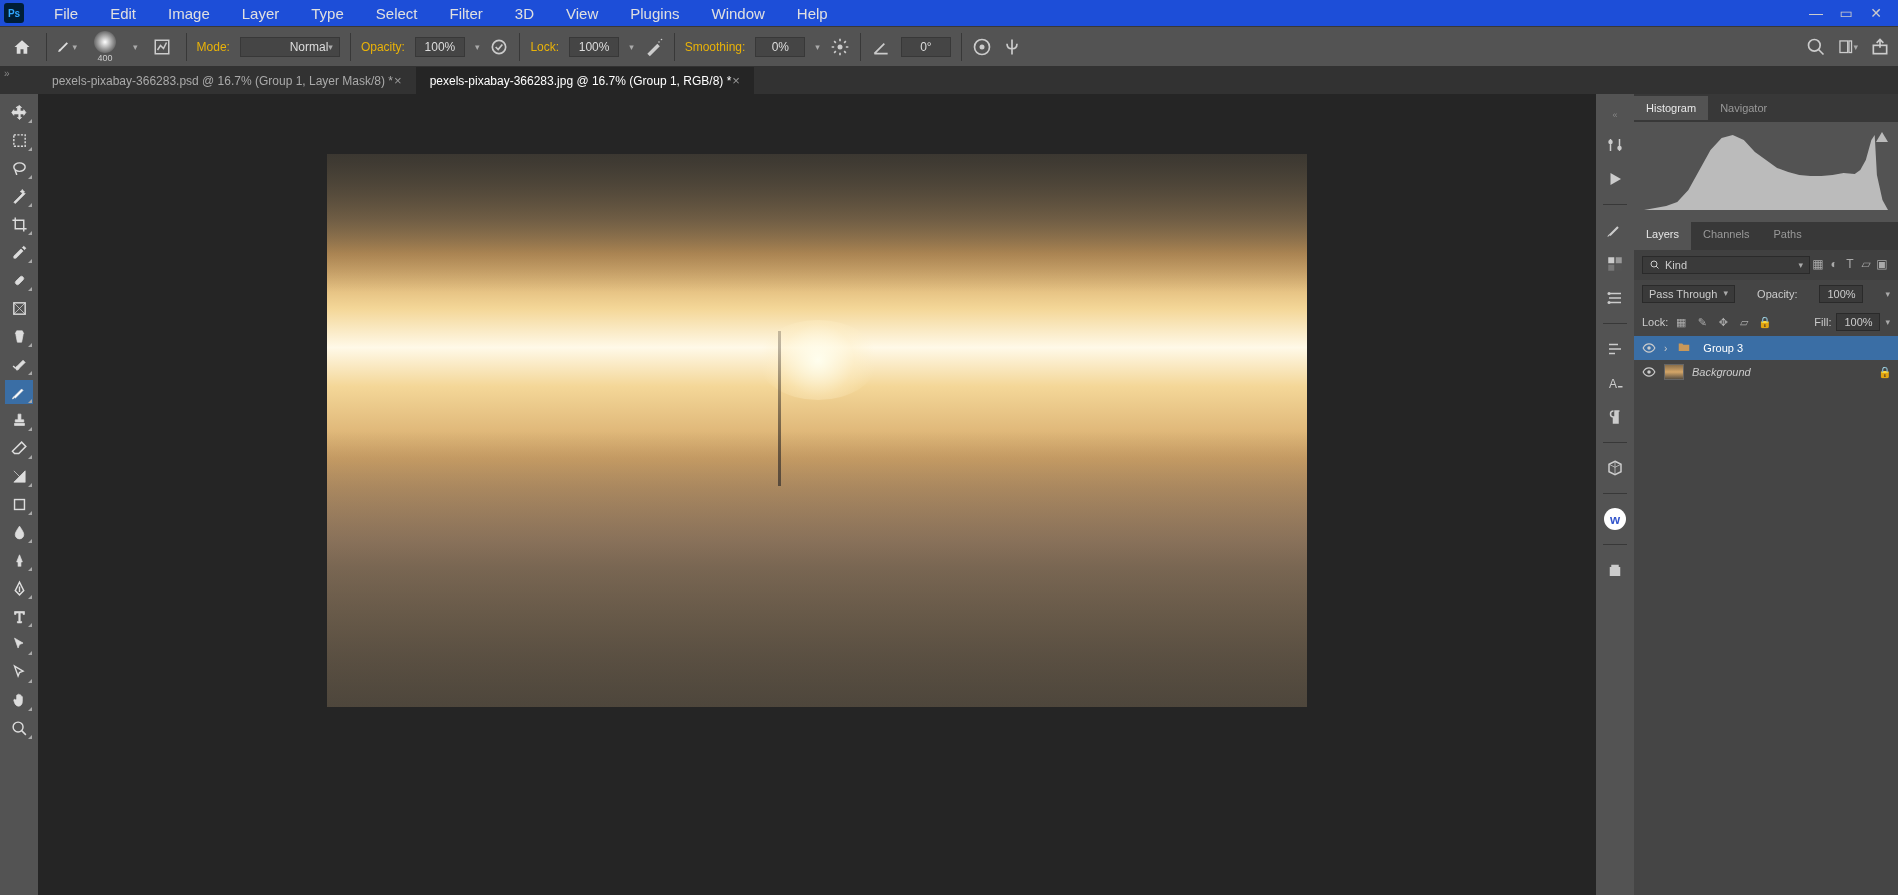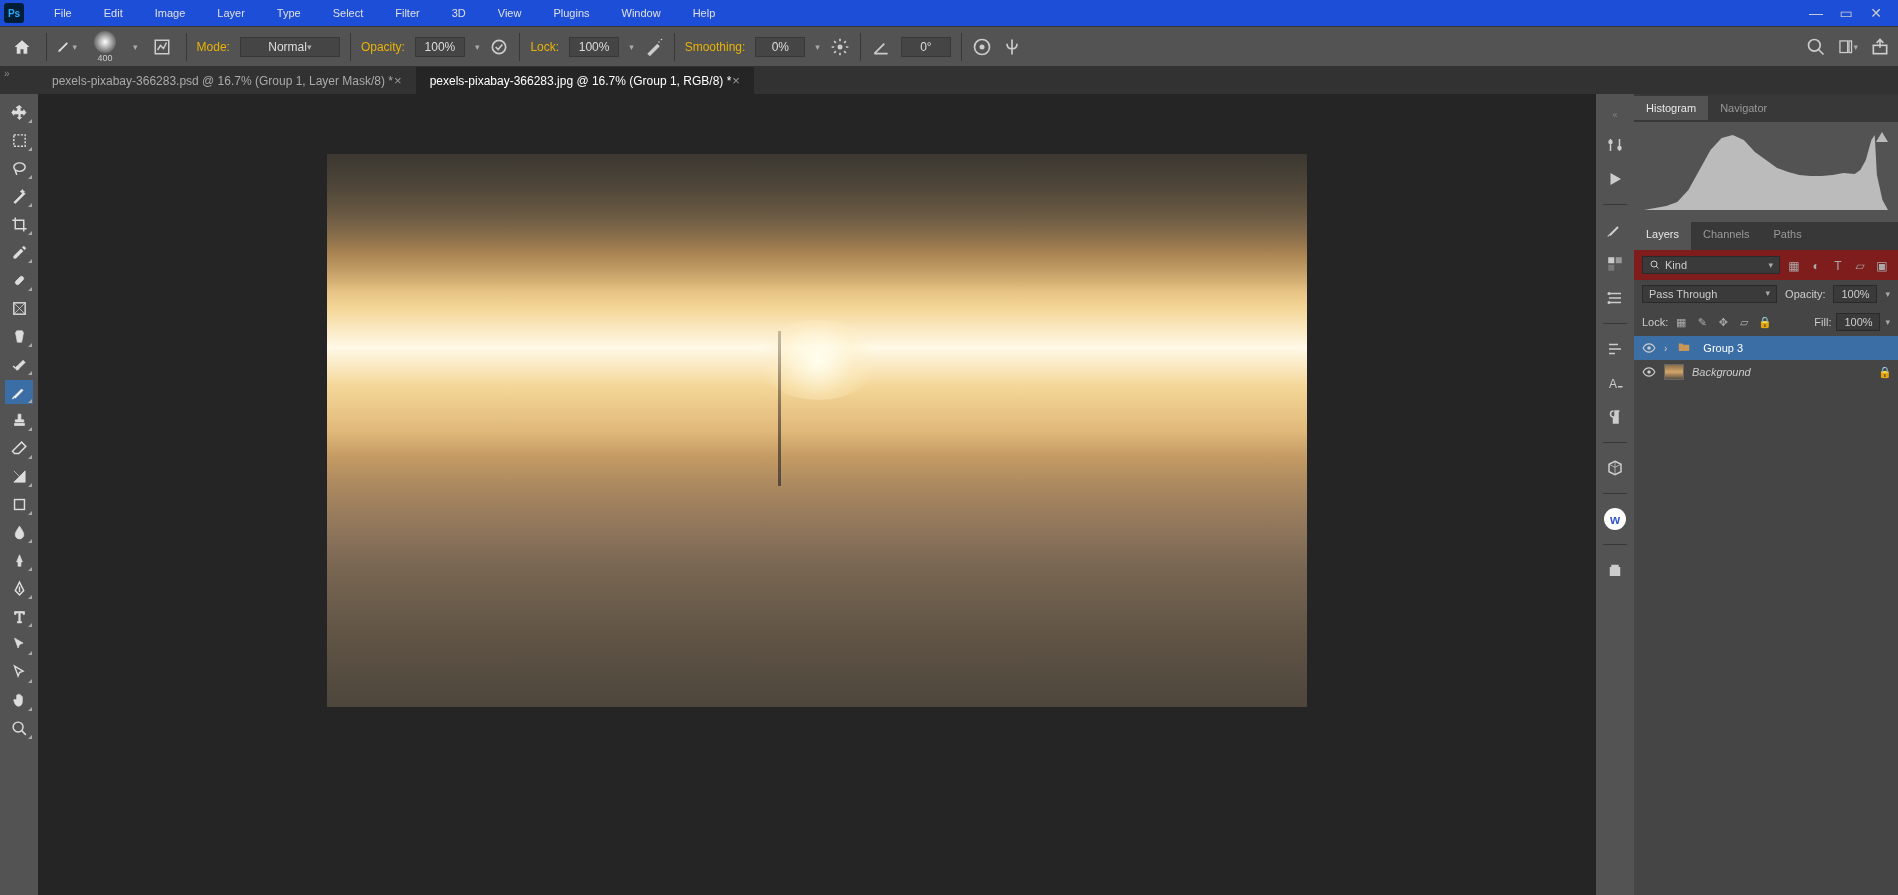--- a/index.html
+++ b/index.html
@@ -1,31 +1,31 @@
 <!DOCTYPE html>
 <html><head>
 <meta charset="utf-8">
 <style>
 *{box-sizing:border-box;margin:0;padding:0;font-family:"Segoe UI",Tahoma,sans-serif;user-select:none}
 body{background:#323232;color:#ccc;font-size:12px;overflow:hidden;width:1898px;height:895px;position:relative}
 .menubar{height:26px;background:#1d4ed8;display:flex;align-items:center;padding:0 4px;gap:12px}
 .ps-logo{width:20px;height:20px;background:#001e36;color:#31a8ff;font-weight:bold;font-size:10px;display:flex;align-items:center;justify-content:center;border-radius:3px;margin-right:8px}
-.menu-item{padding:4px 10px;color:#e0e0e0;cursor:pointer;font-size:11px}
+.menu-item{padding:4px 10px;color:#e0e0e0;cursor:pointer;font-size:15px}
 .window-controls{margin-left:auto;display:flex;gap:14px;padding-right:10px}
 .wc{width:16px;height:16px;display:flex;align-items:center;justify-content:center;color:#ccc;font-size:14px;cursor:pointer}
 .options-bar{height:40px;background:#535353;border-top:1px solid #383838;display:flex;align-items:center;padding:0 8px;gap:10px}
 .home-btn{width:28px;height:28px;display:flex;align-items:center;justify-content:center;border-radius:3px}
 .home-btn svg{width:18px;height:18px;fill:#ddd}
 .opt-sep{width:1px;height:28px;background:#383838}
 .brush-preview{width:36px;height:36px;display:flex;flex-direction:column;align-items:center;justify-content:center}
 .brush-circle{width:22px;height:22px;border-radius:50%;background:radial-gradient(circle,#fff 0%,#555 80%)}
 .brush-size{font-size:9px;color:#ccc}
 .pressure-btn{width:28px;height:28px;display:flex;align-items:center;justify-content:center}
 .opt-label{font-size:12px;color:#eab308}
-.opt-select{background:#454545;border:1px solid #383838;color:#ddd;padding:2px 6px;font-size:12px;min-width:100px;display:flex;justify-content:center;align-items:center}
+.opt-select{background:#454545;border:1px solid #383838;color:#ddd;padding:2px 6px;font-size:12px;min-width:100px;display:flex;justify-content:flex-end;align-items:center}
 .opt-field{background:#454545;border:1px solid #383838;color:#ddd;padding:2px 6px;font-size:12px;width:50px;text-align:center}
 .opt-icon{width:20px;height:20px;display:flex;align-items:center;justify-content:center;fill:#ccc}
 .opt-right{margin-left:auto;display:flex;gap:12px;align-items:center}
 .tab-bar{height:28px;background:#323232;display:flex;align-items:flex-end;padding-left:38px;position:relative}
 .tab-expand{position:absolute;left:4px;top:2px;color:#888;font-size:10px}
 .doc-tab{padding:6px 14px;font-size:12px;display:flex;align-items:center;gap:1px;cursor:pointer}
 .doc-tab.inactive{background:#323232;color:#aaa}
 .doc-tab.active{background:#252525;color:#fff}
 .tab-close{font-size:13px;color:#999}
 .workspace{position:absolute;top:94px;left:0;right:0;bottom:0;display:flex}
@@ -46,24 +46,24 @@
 .dock-sep{width:24px;height:1px;background:#383838;margin:2px 0}
 .panels{width:264px;background:#535353;display:flex;flex-direction:column}
 .panel-tabs{display:flex;background:#383838;height:28px;align-items:center}
 .panel-tab{padding:6px 12px;font-size:11px;color:#999;cursor:pointer}
 .panel-tab.active{background:#535353;color:#e8e8e8}
 .panel-expand{position:absolute;font-size:9px;color:#888;padding:2px}
 .histogram{height:100px;background:#535353;padding:8px 10px;position:relative}
 .histo-warn{position:absolute;top:10px;right:10px;width:0;height:0;border-left:6px solid transparent;border-right:6px solid transparent;border-bottom:10px solid #bbb}
 .histo-chart{width:100%;height:80px;position:relative}
 .layers-head{display:flex;background:#383838;height:28px}
-.layers-filters{padding:6px 8px;display:flex;align-items:flex-end;gap:6px;background:#7f1d1d}
+.layers-filters{padding:6px 8px;display:flex;align-items:flex-start;background:#404040}
 .filter-select{background:#3a3a3a;border:1px solid #2a2a2a;padding:2px 6px;font-size:11px;color:#ccc;display:flex;align-items:center;gap:4px;flex:1}
 .filter-icon{width:16px;height:16px;display:flex;align-items:center;justify-content:center;color:#aaa;font-size:12px}
-.layers-opts{padding:5px 8px;display:flex;align-items:center;gap:8px;background:#454545;font-size:11px}
+.layers-opts{padding:5px 8px;display:flex;align-items:center;gap:22px;background:#454545;font-size:11px}
 .blend-select{background:#3a3a3a;border:1px solid #2a2a2a;padding:2px 6px;font-size:11px;color:#ccc;flex:1;display:flex;justify-content:space-between}
 .opacity-field{background:#3a3a3a;border:1px solid #2a2a2a;padding:2px 4px;width:44px;font-size:11px;color:#ccc;text-align:center}
 .layers-lock{padding:5px 8px;display:flex;align-items:center;gap:5px;background:#454545;font-size:11px}
 .lock-icon{width:16px;height:16px;display:flex;align-items:center;justify-content:center;color:#aaa;font-size:11px}
 .layer-list{flex:1;background:#454545}
 .layer-row{display:flex;align-items:center;padding:4px 8px;gap:8px;font-size:11px}
 .layer-row.selected{background:#3a6ea5;color:#fff}
 .eye{width:14px;height:14px}
 .eye svg{width:14px;height:14px;fill:#ccc}
 .layer-arrow{font-size:10px;color:#ccc}

